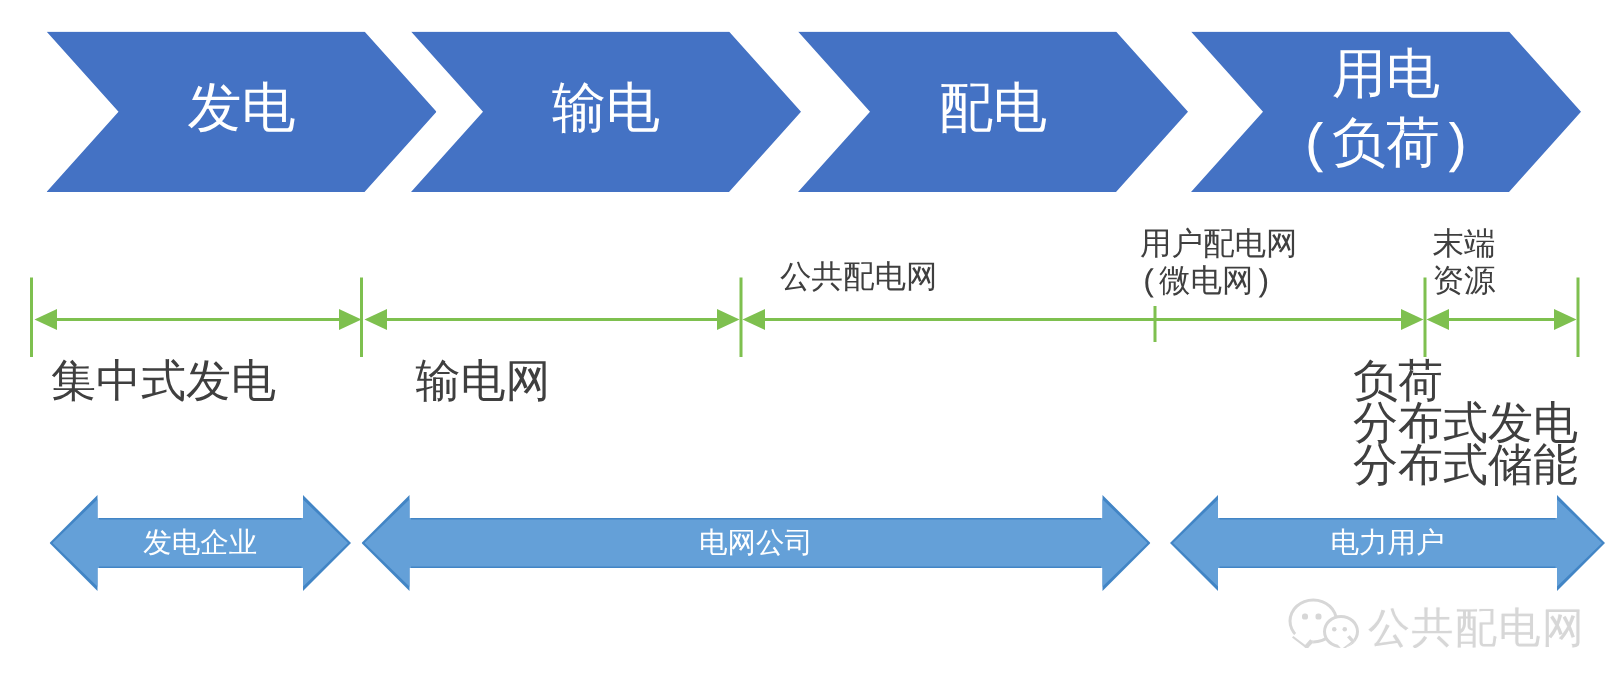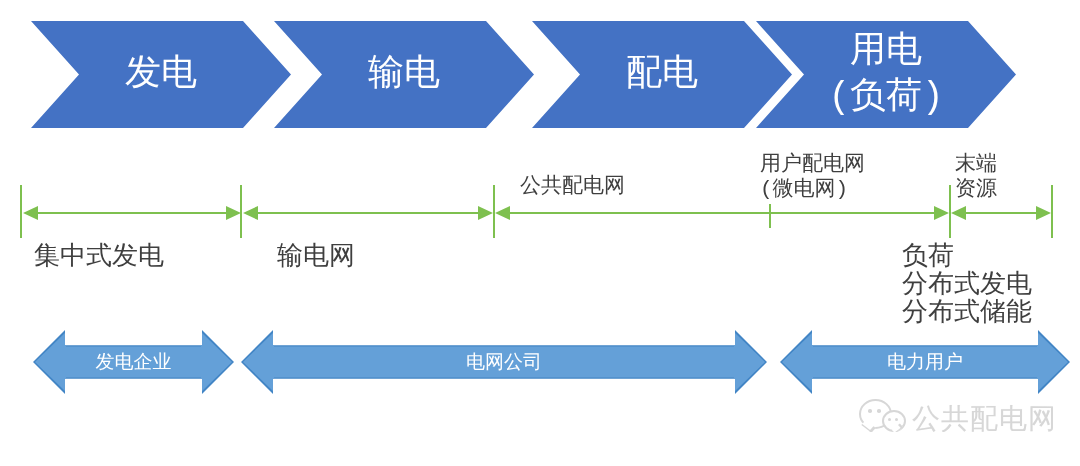--- a/index.html
+++ b/index.html
@@ -27,21 +27,21 @@
   
   .tick{position:absolute;top:185px;width:2px;height:53px;background:var(--green);}
   .tick.small{top:204px;height:24px;}
   .dimline{position:absolute;top:212px;height:2px;background:var(--green);}
   .ah{position:absolute;top:206px;width:0;height:0;border-top:7px solid transparent;border-bottom:7px solid transparent;}
   .ah.l{border-right:15px solid var(--green);}
   .ah.r{border-left:15px solid var(--green);}
   
   .lbl{position:absolute;text-align:left;color:var(--text-dark);}
   .lbl.above{font-size:21px;line-height:25px;}
-  .lbl.below{font-size:26px;line-height:28px;}
+  .lbl.below{font-size:30px;line-height:28px;}
   
   .actor{
     position:absolute;top:330px;height:64px;background:var(--arrow-border);
     clip-path:polygon(0 50%,32px 0,32px 24%,calc(100% - 32px) 24%,calc(100% - 32px) 0,100% 50%,calc(100% - 32px) 100%,calc(100% - 32px) 76%,32px 76%,32px 100%);
   }
   .actor .fill{
     position:absolute;inset:2px;background:var(--arrow-fill);
     clip-path:polygon(0 50%,31px 0,31px 24%,calc(100% - 31px) 24%,calc(100% - 31px) 0,100% 50%,calc(100% - 31px) 100%,calc(100% - 31px) 76%,31px 76%,31px 100%);
   }
   .actor .alabel{
@@ -74,21 +74,21 @@
 
   <div class="chevron" style="left:31px">
     <span>发电</span>
   </div>
   <div class="chevron" style="left:274px">
     <span>输电</span>
   </div>
   <div class="chevron" style="left:532px">
     <span>配电</span>
   </div>
-  <div class="chevron" style="left:756px">
+  <div class="chevron" style="left:794px">
     <span>用电</span>
     <span class="sub">(负荷)</span>
   </div>
 
   <div class="tick" style="left:20px"></div>
   <div class="tick" style="left:240px"></div>
   <div class="tick" style="left:493px"></div>
   <div class="tick small" style="left:769px"></div>
   <div class="tick" style="left:949px"></div>
   <div class="tick" style="left:1051px"></div>

